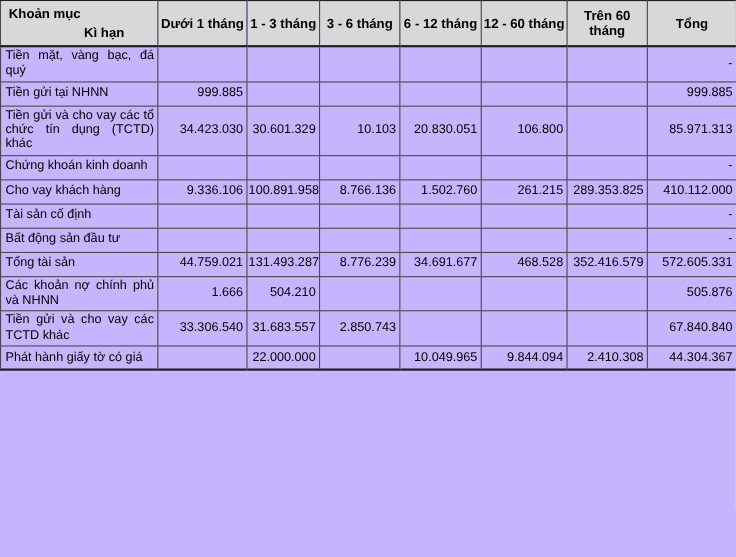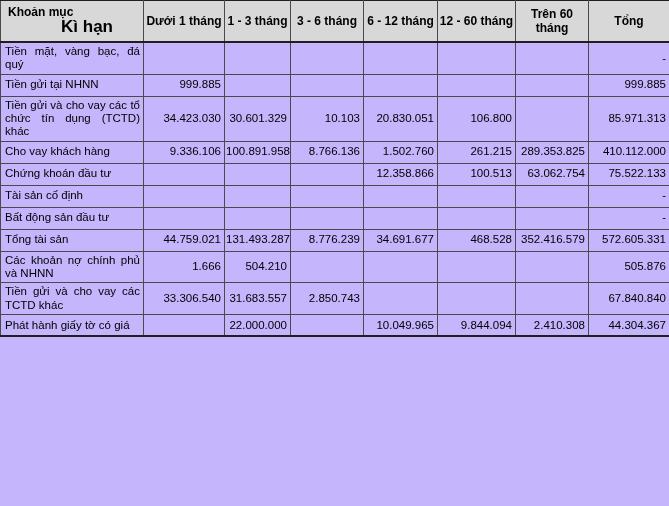--- a/index.html
+++ b/index.html
@@ -50,21 +50,21 @@
     position: absolute;
     top: 4px;
     left: 7px;
     font-size: 12px;
     font-weight: bold;
   }
   th.corner .corner-bottom {
     position: absolute;
     bottom: 4px;
     right: 30px;
-    font-size: 17px;
+    font-size: 12px;
     font-weight: bold;
   }
   table.maturity tbody tr {
     height: 22px;
   }
   table.maturity tbody td {
     font-size: 11.5px;
     vertical-align: middle;
     line-height: 1.16;
   }
@@ -136,40 +136,40 @@
           <td class="label">Tiền gửi và cho vay các tổ chức tín dụng (TCTD) khác</td>
           <td class="num">34.423.030</td>
           <td class="num">30.601.329</td>
           <td class="num">10.103</td>
           <td class="num">20.830.051</td>
           <td class="num">106.800</td>
           <td class="num"></td>
           <td class="num">85.971.313</td>
         </tr>
         <tr>
+          <td class="label">Chứng khoán kinh doanh</td>
+          <td class="num"></td>
+          <td class="num"></td>
+          <td class="num"></td>
+          <td class="num"></td>
+          <td class="num"></td>
+          <td class="num"></td>
+          <td class="num">-</td>
+        </tr>
+        <tr>
           <td class="label">Cho vay khách hàng</td>
           <td class="num">9.336.106</td>
           <td class="num">100.891.958</td>
           <td class="num">8.766.136</td>
           <td class="num">1.502.760</td>
           <td class="num">261.215</td>
           <td class="num">289.353.825</td>
           <td class="num">410.112.000</td>
         </tr>
         <tr>
-          <td class="label">Chứng khoán đầu tư</td>
-          <td class="num"></td>
-          <td class="num"></td>
-          <td class="num"></td>
-          <td class="num">12.358.866</td>
-          <td class="num">100.513</td>
-          <td class="num">63.062.754</td>
-          <td class="num">75.522.133</td>
-        </tr>
-        <tr>
           <td class="label">Tài sản cố định</td>
           <td class="num"></td>
           <td class="num"></td>
           <td class="num"></td>
           <td class="num"></td>
           <td class="num"></td>
           <td class="num"></td>
           <td class="num">-</td>
         </tr>
         <tr>

